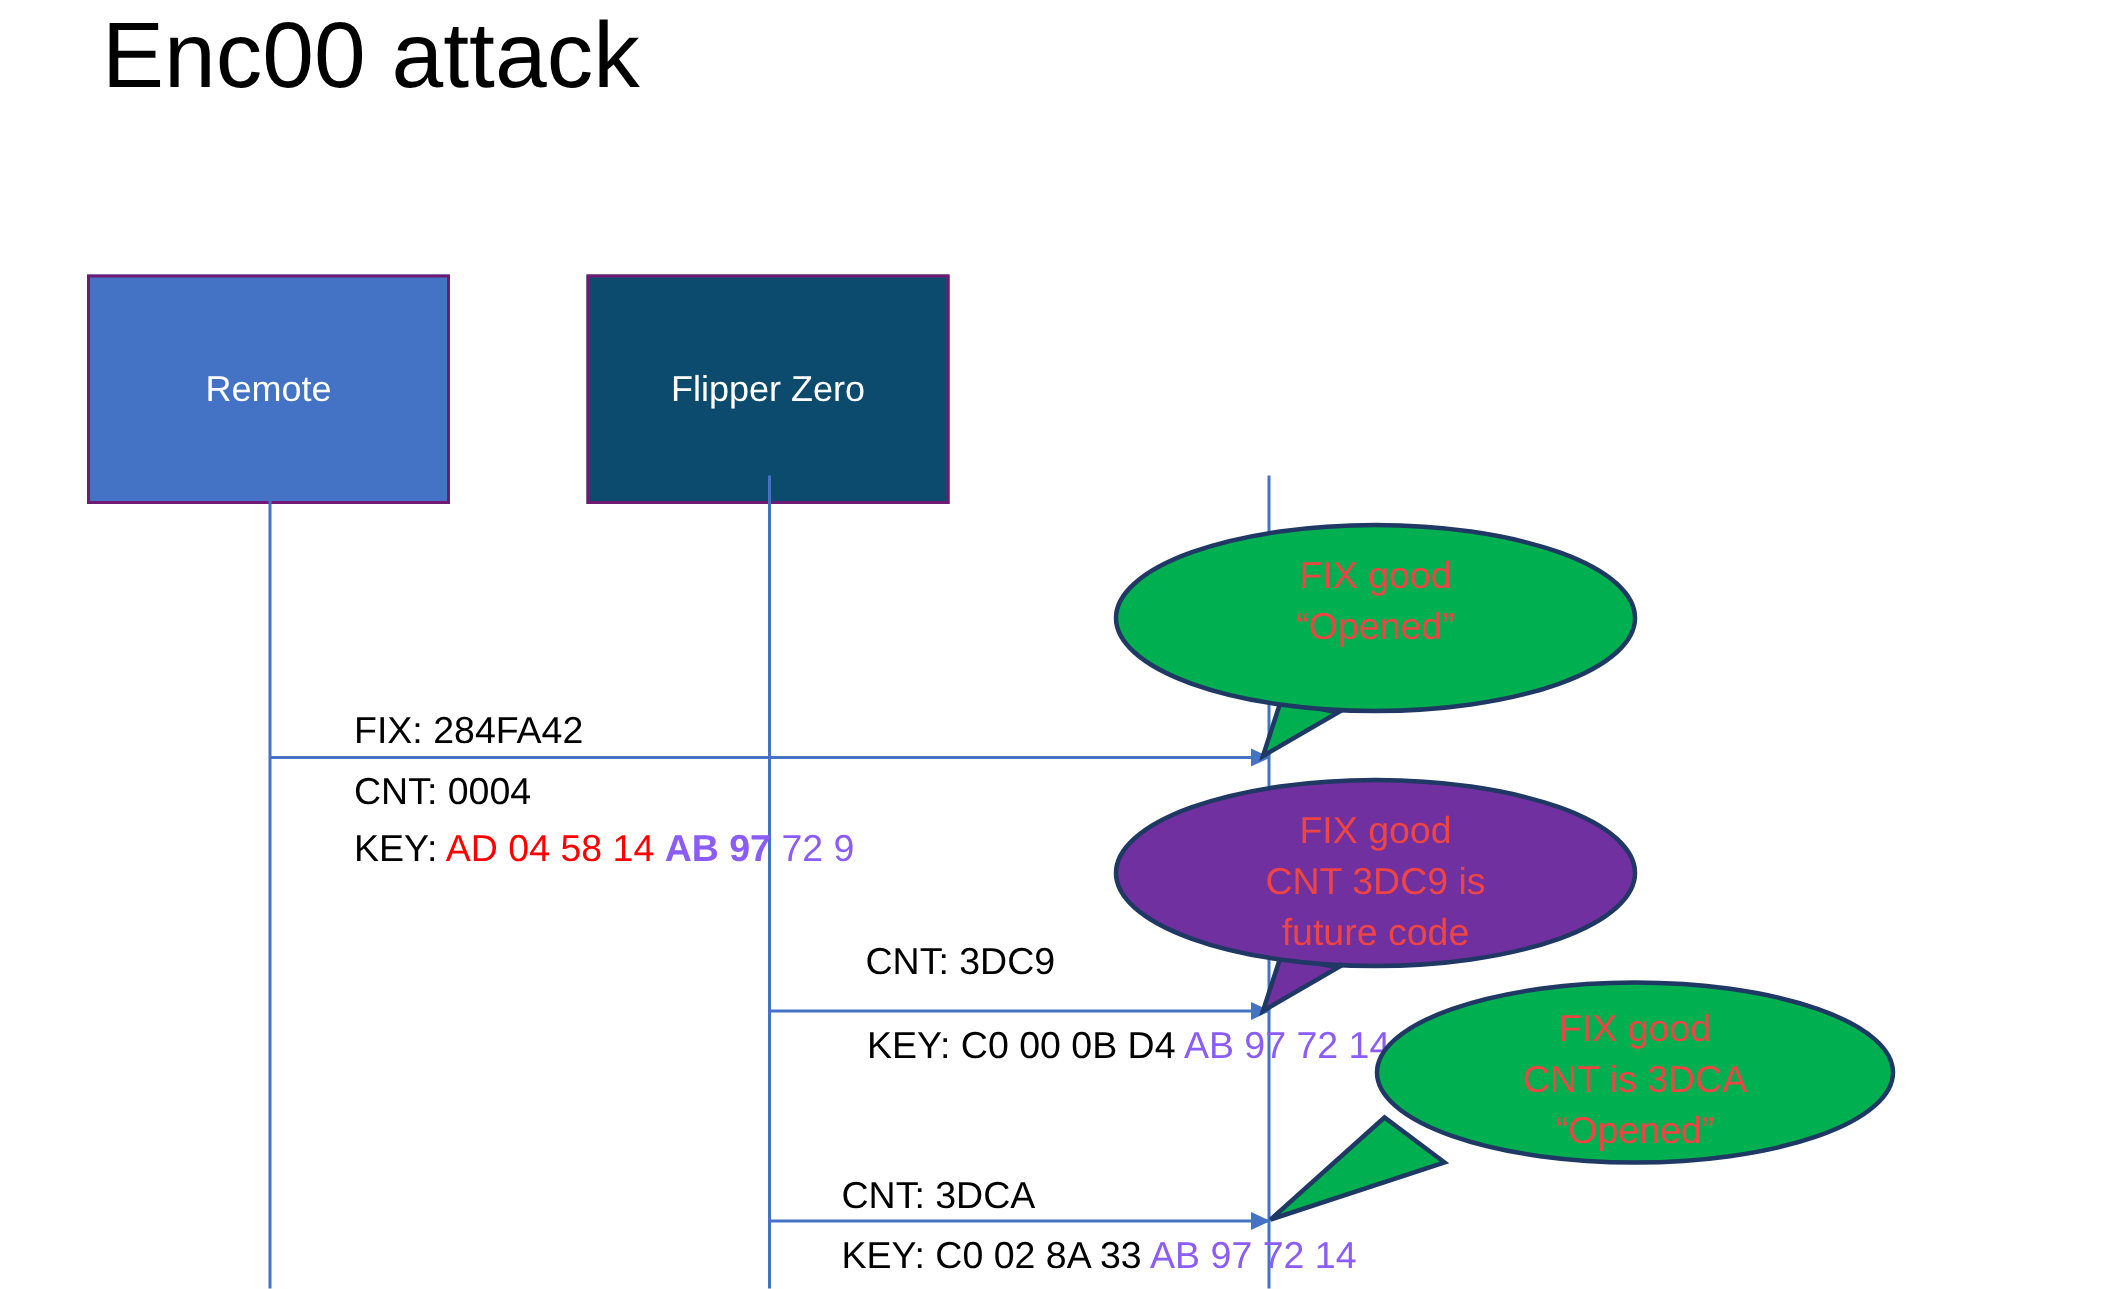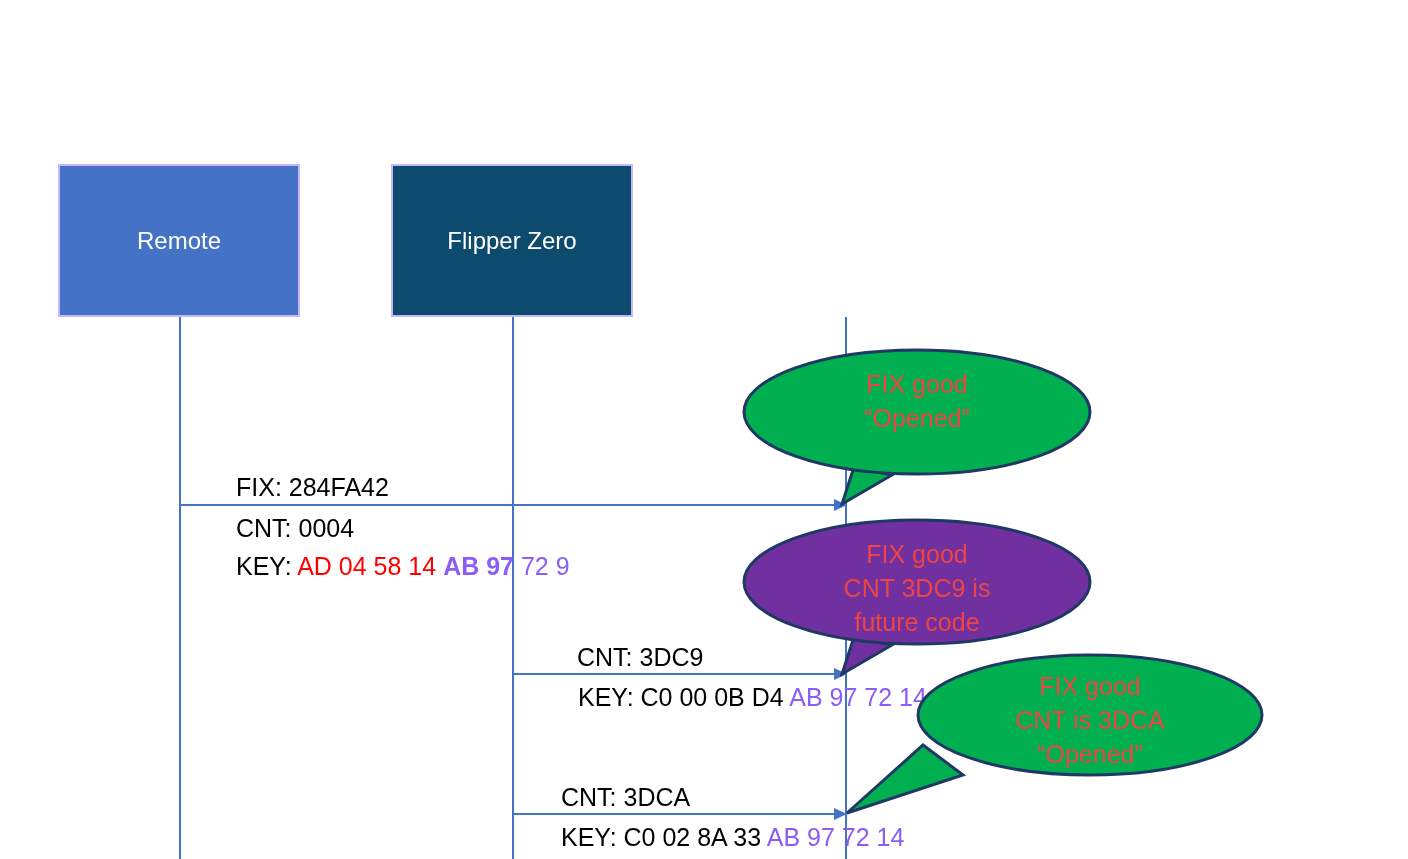--- a/index.html
+++ b/index.html
@@ -30,24 +30,25 @@
     color: #000000;
     letter-spacing: 0px;
     white-space: nowrap;
     line-height: 1.15;
   }
 
   
   .actor-box {
     position: absolute;
     box-sizing: border-box;
-    border: 2px solid #c4b5fd;
+    border: 2px solid #701a75;
     display: flex;
     align-items: center;
     justify-content: center;
+    margin-top: 19px;
   }
   .actor-label {
     color: #ffffff;
     font-size: 24px;
     font-weight: 400;
     white-space: nowrap;
   }
   #actor-remote   { left: 58px;  top: 164px; width: 242px; height: 153px; background: #4472C4; }
   #actor-flipper  { left: 391px; top: 164px; width: 242px; height: 153px; background: #0c4a6e; }
   #actor-receiver { left: 725px; top: 164px; width: 242px; height: 153px; background: #00B050; }
@@ -93,21 +94,21 @@
     margin-left: 46px;
   }
   .k-red   { color: #FF0000; }
   .k-green { color: #8b5cf6; }
   .k-bold  { font-weight: bold; }
 
   #msg1-line1 { left: 190px; top: 470px; }
   #msg1-line2 { left: 190px; top: 511px; }
   #msg1-line3 { left: 190px; top: 549px; }
 
-  #msg2-line1 { left: 515px; top: 640px; padding-left: 16px; }
+  #msg2-line1 { left: 515px; top: 624px; padding-left: 16px; }
   #msg2-line2 { left: 515px; top: 680px; padding-left: 17px; }
 
   #msg3-line1 { left: 515px; top: 780px; }
   #msg3-line2 { left: 515px; top: 820px; }
 
   
   .callout { position: absolute; }
   .callout svg { display: block; overflow: visible; }
   .callout-text {
     position: absolute;
@@ -125,20 +126,21 @@
   #callout-2 .callout-text { left: 20px; top: 20px; width: 310px; }
 
   #callout-3 { left: 845px; top: 653px; }
   #callout-3 .callout-text { left: 90px; top: 16px; width: 310px; }
 </style>
 </head>
 <body>
 
 <div id="slide">
 
+  <div id="slide-title">Enc00 attack</div>
 
   <div class="actor-box" id="actor-remote">
     <span class="actor-label">Remote</span>
   </div>
   <div class="actor-box" id="actor-flipper">
     <span class="actor-label">Flipper Zero</span>
   </div>
 
   <div class="lifeline" id="lifeline-remote"></div>
   <div class="lifeline" id="lifeline-flipper"></div>

